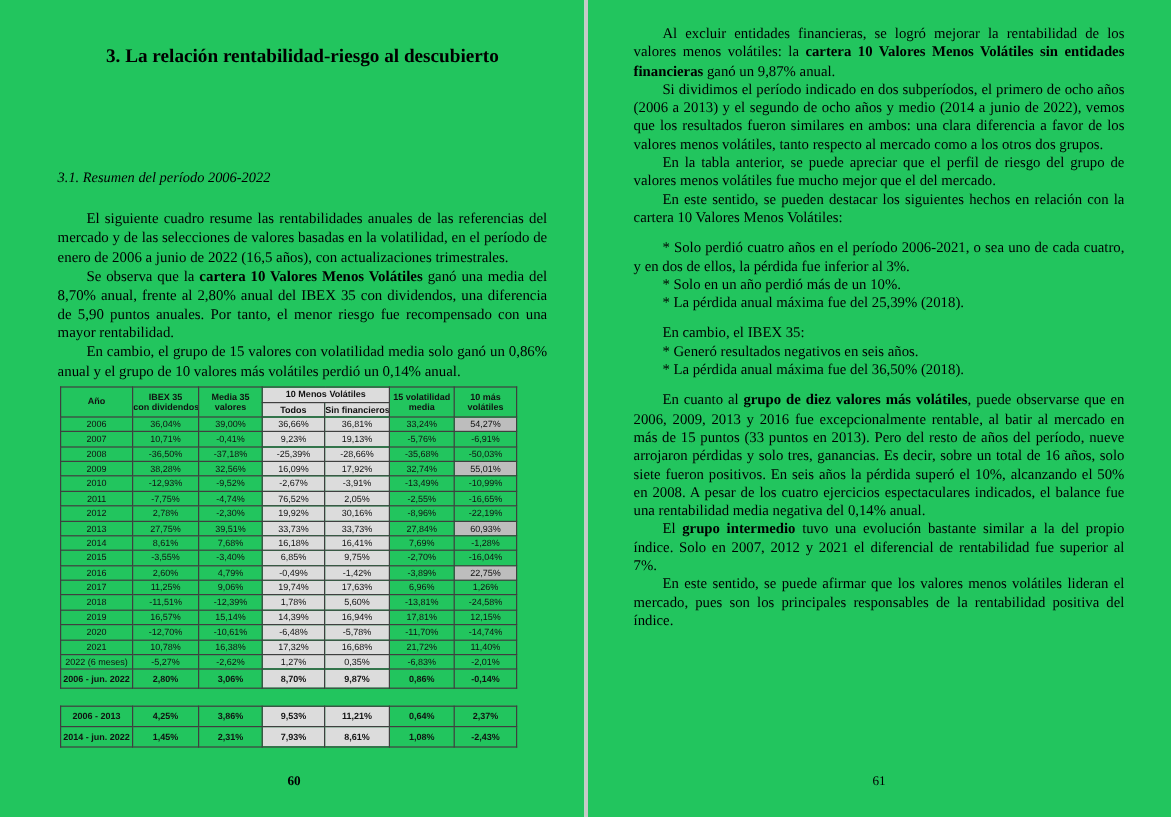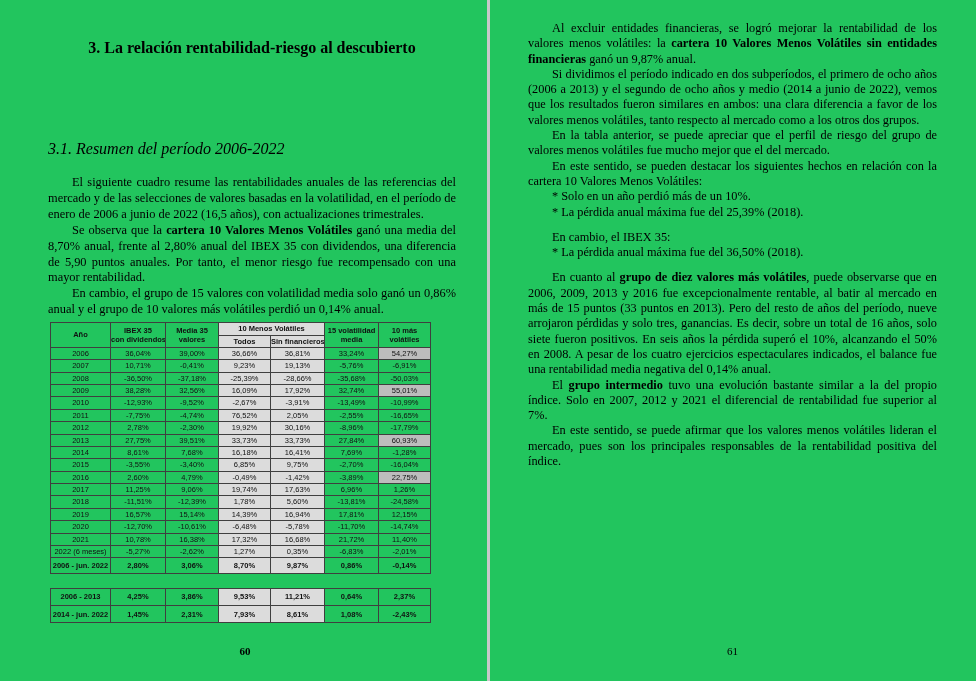--- a/index.html
+++ b/index.html
@@ -18,21 +18,21 @@
     position: absolute; top: 0; left: 487px; width: 3px; height: 681px;
     background: #c8c8c8;
   }
   
   .lp-inner { padding: 0 31px 0 48px; }
   h1.chapter {
     font-size: 16px; font-weight: bold; text-align: center;
     margin: 38px 0 0 0; line-height: 20px;
   }
   h2.section {
-    font-size: 16px; font-style: italic; font-weight: normal;
+    font-size: 12px; font-style: italic; font-weight: normal;
     margin: 82px 0 18px 0; line-height: 17px;
   }
   .para {
     font-size: 12.4px; line-height: 15.8px;
     text-align: justify; text-indent: 24px;
     margin: 0;
   }
   .para .b { font-weight: bold; }
   .para.sp { margin-top: 10px; }
   #left-paragraphs .para { line-height: 15.9px; }
@@ -160,21 +160,21 @@
                 <td>-2,55%</td>
                 <td>-16,65%</td>
               </tr>
               <tr>
                 <td>2012</td>
                 <td>2,78%</td>
                 <td>-2,30%</td>
                 <td class="gray">19,92%</td>
                 <td class="gray">30,16%</td>
                 <td>-8,96%</td>
-                <td>-17,79%</td>
+                <td>-22,19%</td>
               </tr>
               <tr>
                 <td>2013</td>
                 <td>27,75%</td>
                 <td>39,51%</td>
                 <td class="gray">33,73%</td>
                 <td class="gray">33,73%</td>
                 <td>27,84%</td>
                 <td class="hl">60,93%</td>
               </tr>
@@ -308,23 +308,25 @@
 
   <div id="page-divider"></div>
 
   <div class="page" id="page-right">
     <div class="rp-inner">
       <div id="right-paragraphs">
           <p class="para"><span>Al excluir entidades financieras, se logró mejorar la rentabilidad de los valores menos volátiles: la </span><span class="b">cartera 10 Valores Menos Volátiles sin entidades financieras</span><span> ganó un 9,87% anual.</span></p>
           <p class="para"><span>Si dividimos el período indicado en dos subperíodos, el primero de ocho años (2006 a 2013) y el segundo de ocho años y medio (2014 a junio de 2022), vemos que los resultados fueron similares en ambos: una clara diferencia a favor de los valores menos volátiles, tanto respecto al mercado como a los otros dos grupos.</span></p>
           <p class="para"><span>En la tabla anterior, se puede apreciar que el perfil de riesgo del grupo de valores menos volátiles fue mucho mejor que el del mercado.</span></p>
           <p class="para"><span>En este sentido, se pueden destacar los siguientes hechos en relación con la cartera 10 Valores Menos Volátiles:</span></p>
+          <p class="para sp"><span>* Solo perdió cuatro años en el período 2006-2021, o sea uno de cada cuatro, y en dos de ellos, la pérdida fue inferior al 3%.</span></p>
           <p class="para"><span>* Solo en un año perdió más de un 10%.</span></p>
           <p class="para"><span>* La pérdida anual máxima fue del 25,39% (2018).</span></p>
           <p class="para sp"><span>En cambio, el IBEX 35:</span></p>
+          <p class="para"><span>* Generó resultados negativos en seis años.</span></p>
           <p class="para"><span>* La pérdida anual máxima fue del 36,50% (2018).</span></p>
           <p class="para sp"><span>En cuanto al </span><span class="b">grupo de diez valores más volátiles</span><span>, puede observarse que en 2006, 2009, 2013 y 2016 fue excepcionalmente rentable, al batir al mercado en más de 15 puntos (33 puntos en 2013). Pero del resto de años del período, nueve arrojaron pérdidas y solo tres, ganancias. Es decir, sobre un total de 16 años, solo siete fueron positivos. En seis años la pérdida superó el 10%, alcanzando el 50% en 2008. A pesar de los cuatro ejercicios espectaculares indicados, el balance fue una rentabilidad media negativa del 0,14% anual.</span></p>
           <p class="para"><span>El </span><span class="b">grupo intermedio</span><span> tuvo una evolución bastante similar a la del propio índice. Solo en 2007, 2012 y 2021 el diferencial de rentabilidad fue superior al 7%.</span></p>
           <p class="para"><span>En este sentido, se puede afirmar que los valores menos volátiles lideran el mercado, pues son los principales responsables de la rentabilidad positiva del índice.</span></p>
         </div>
     </div>
     <div class="page-number">61</div>
   </div>
 
 </div>

